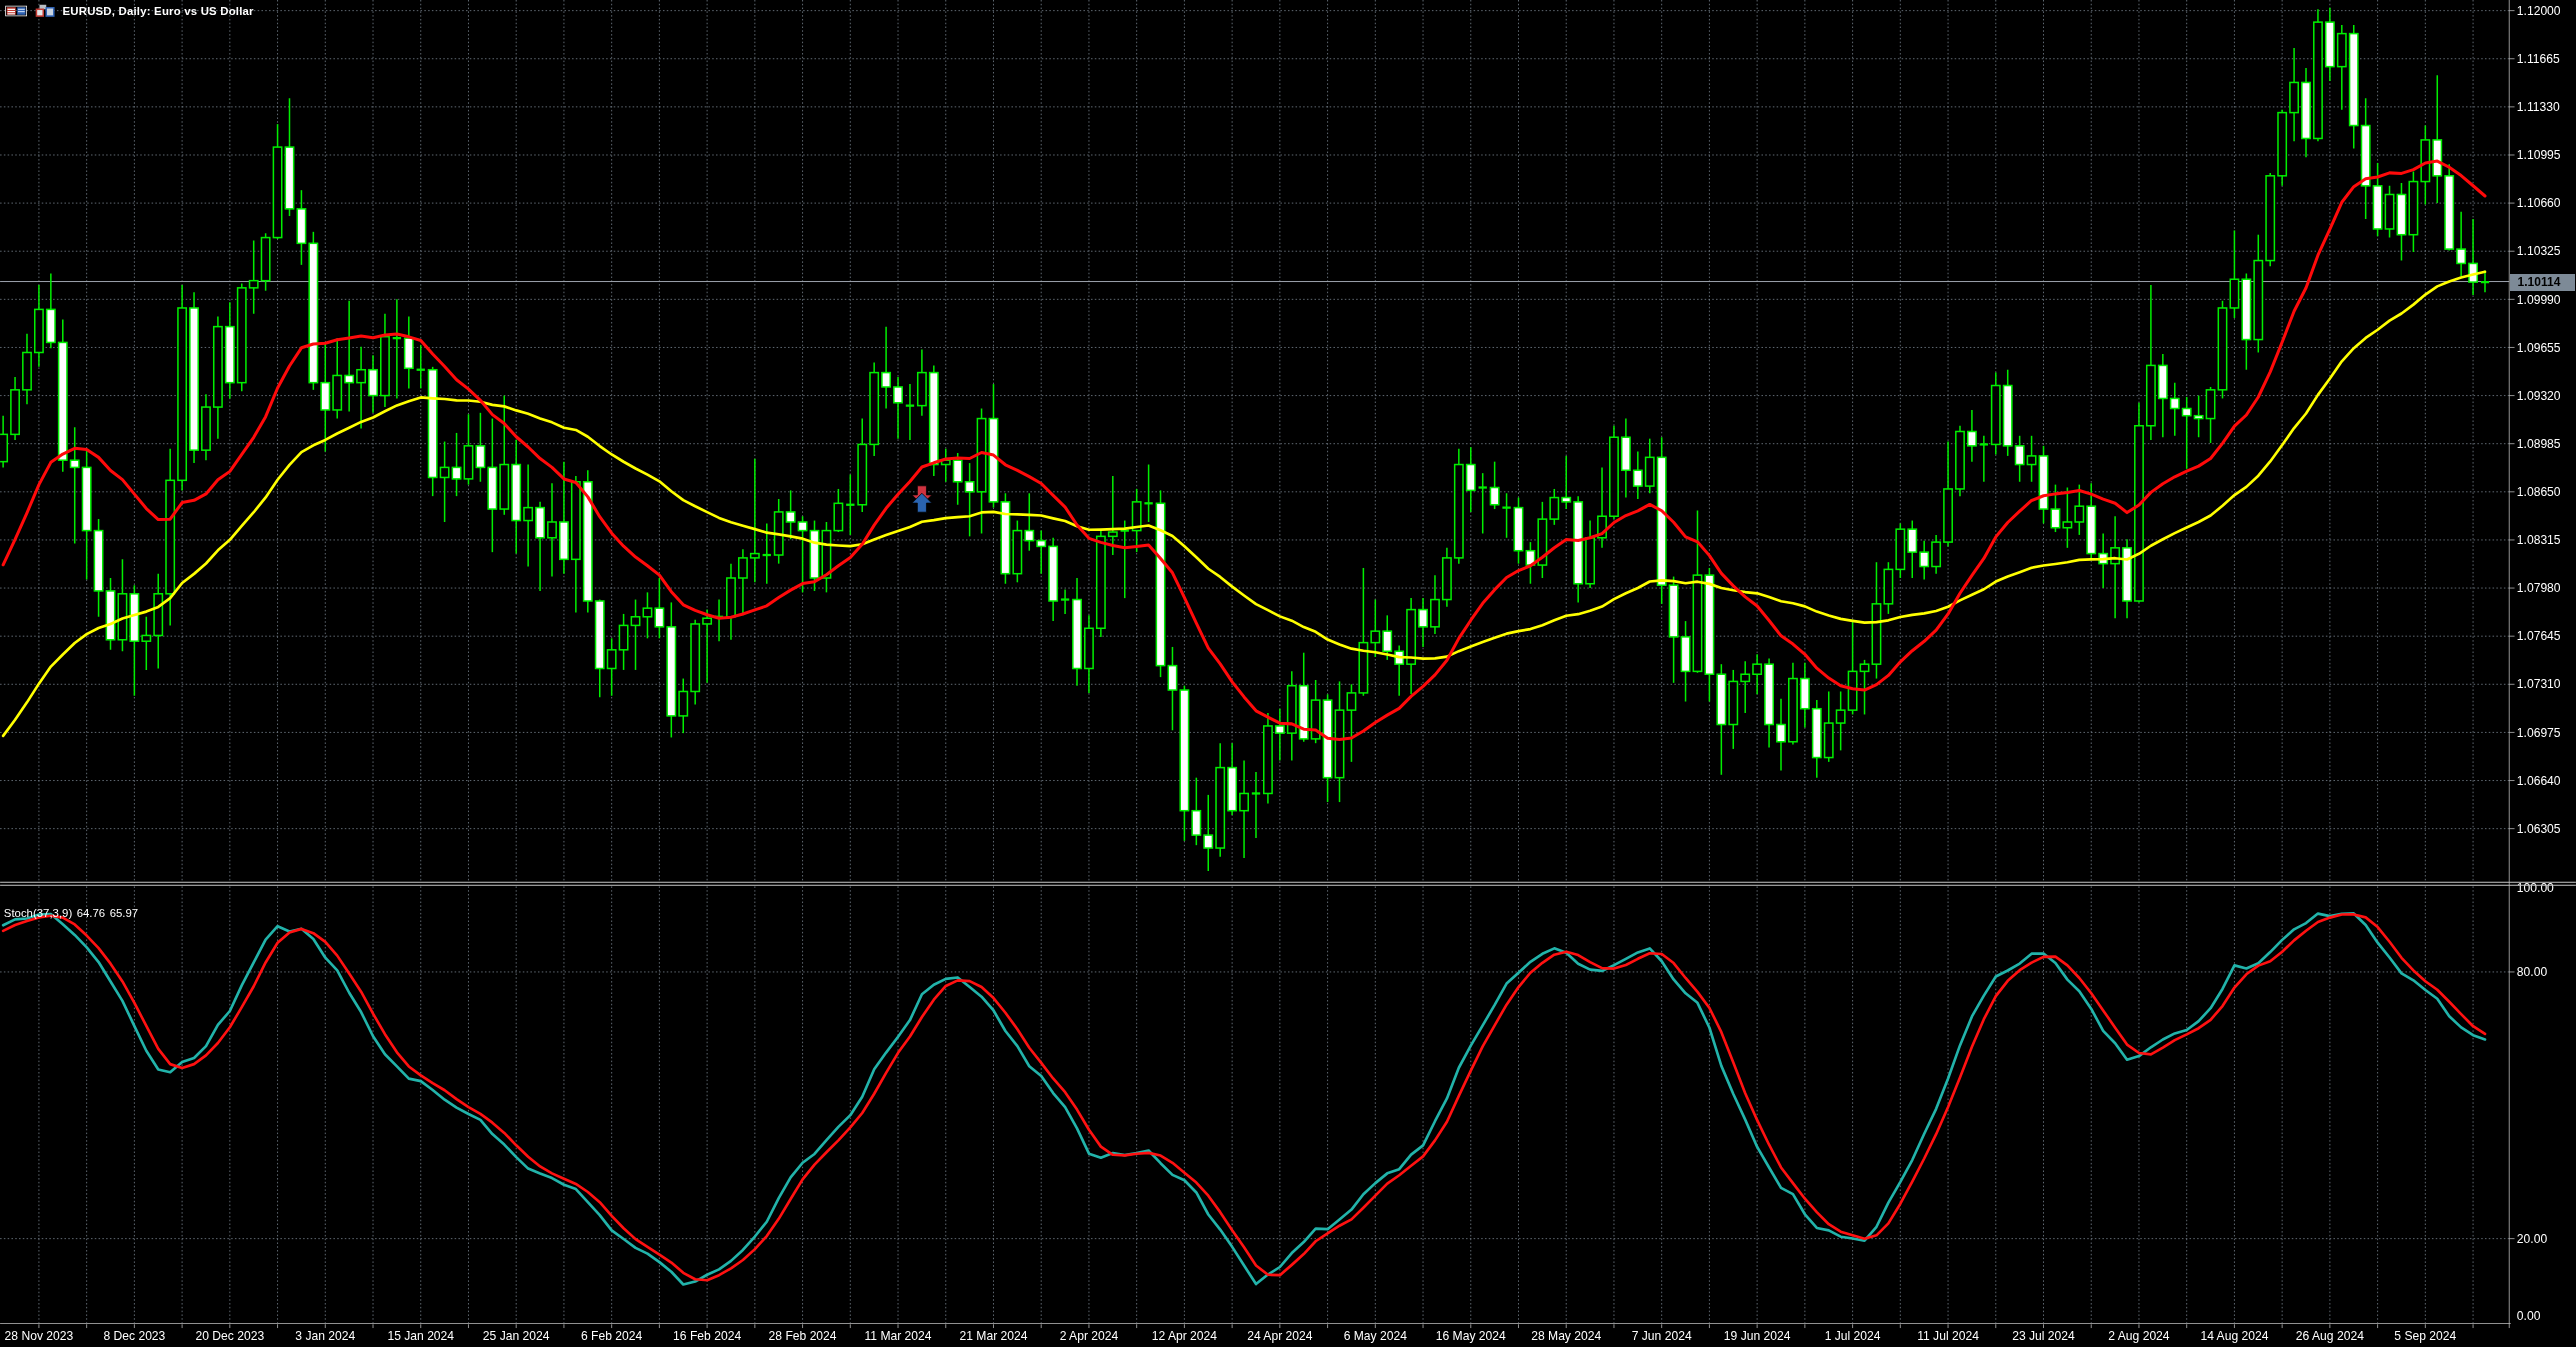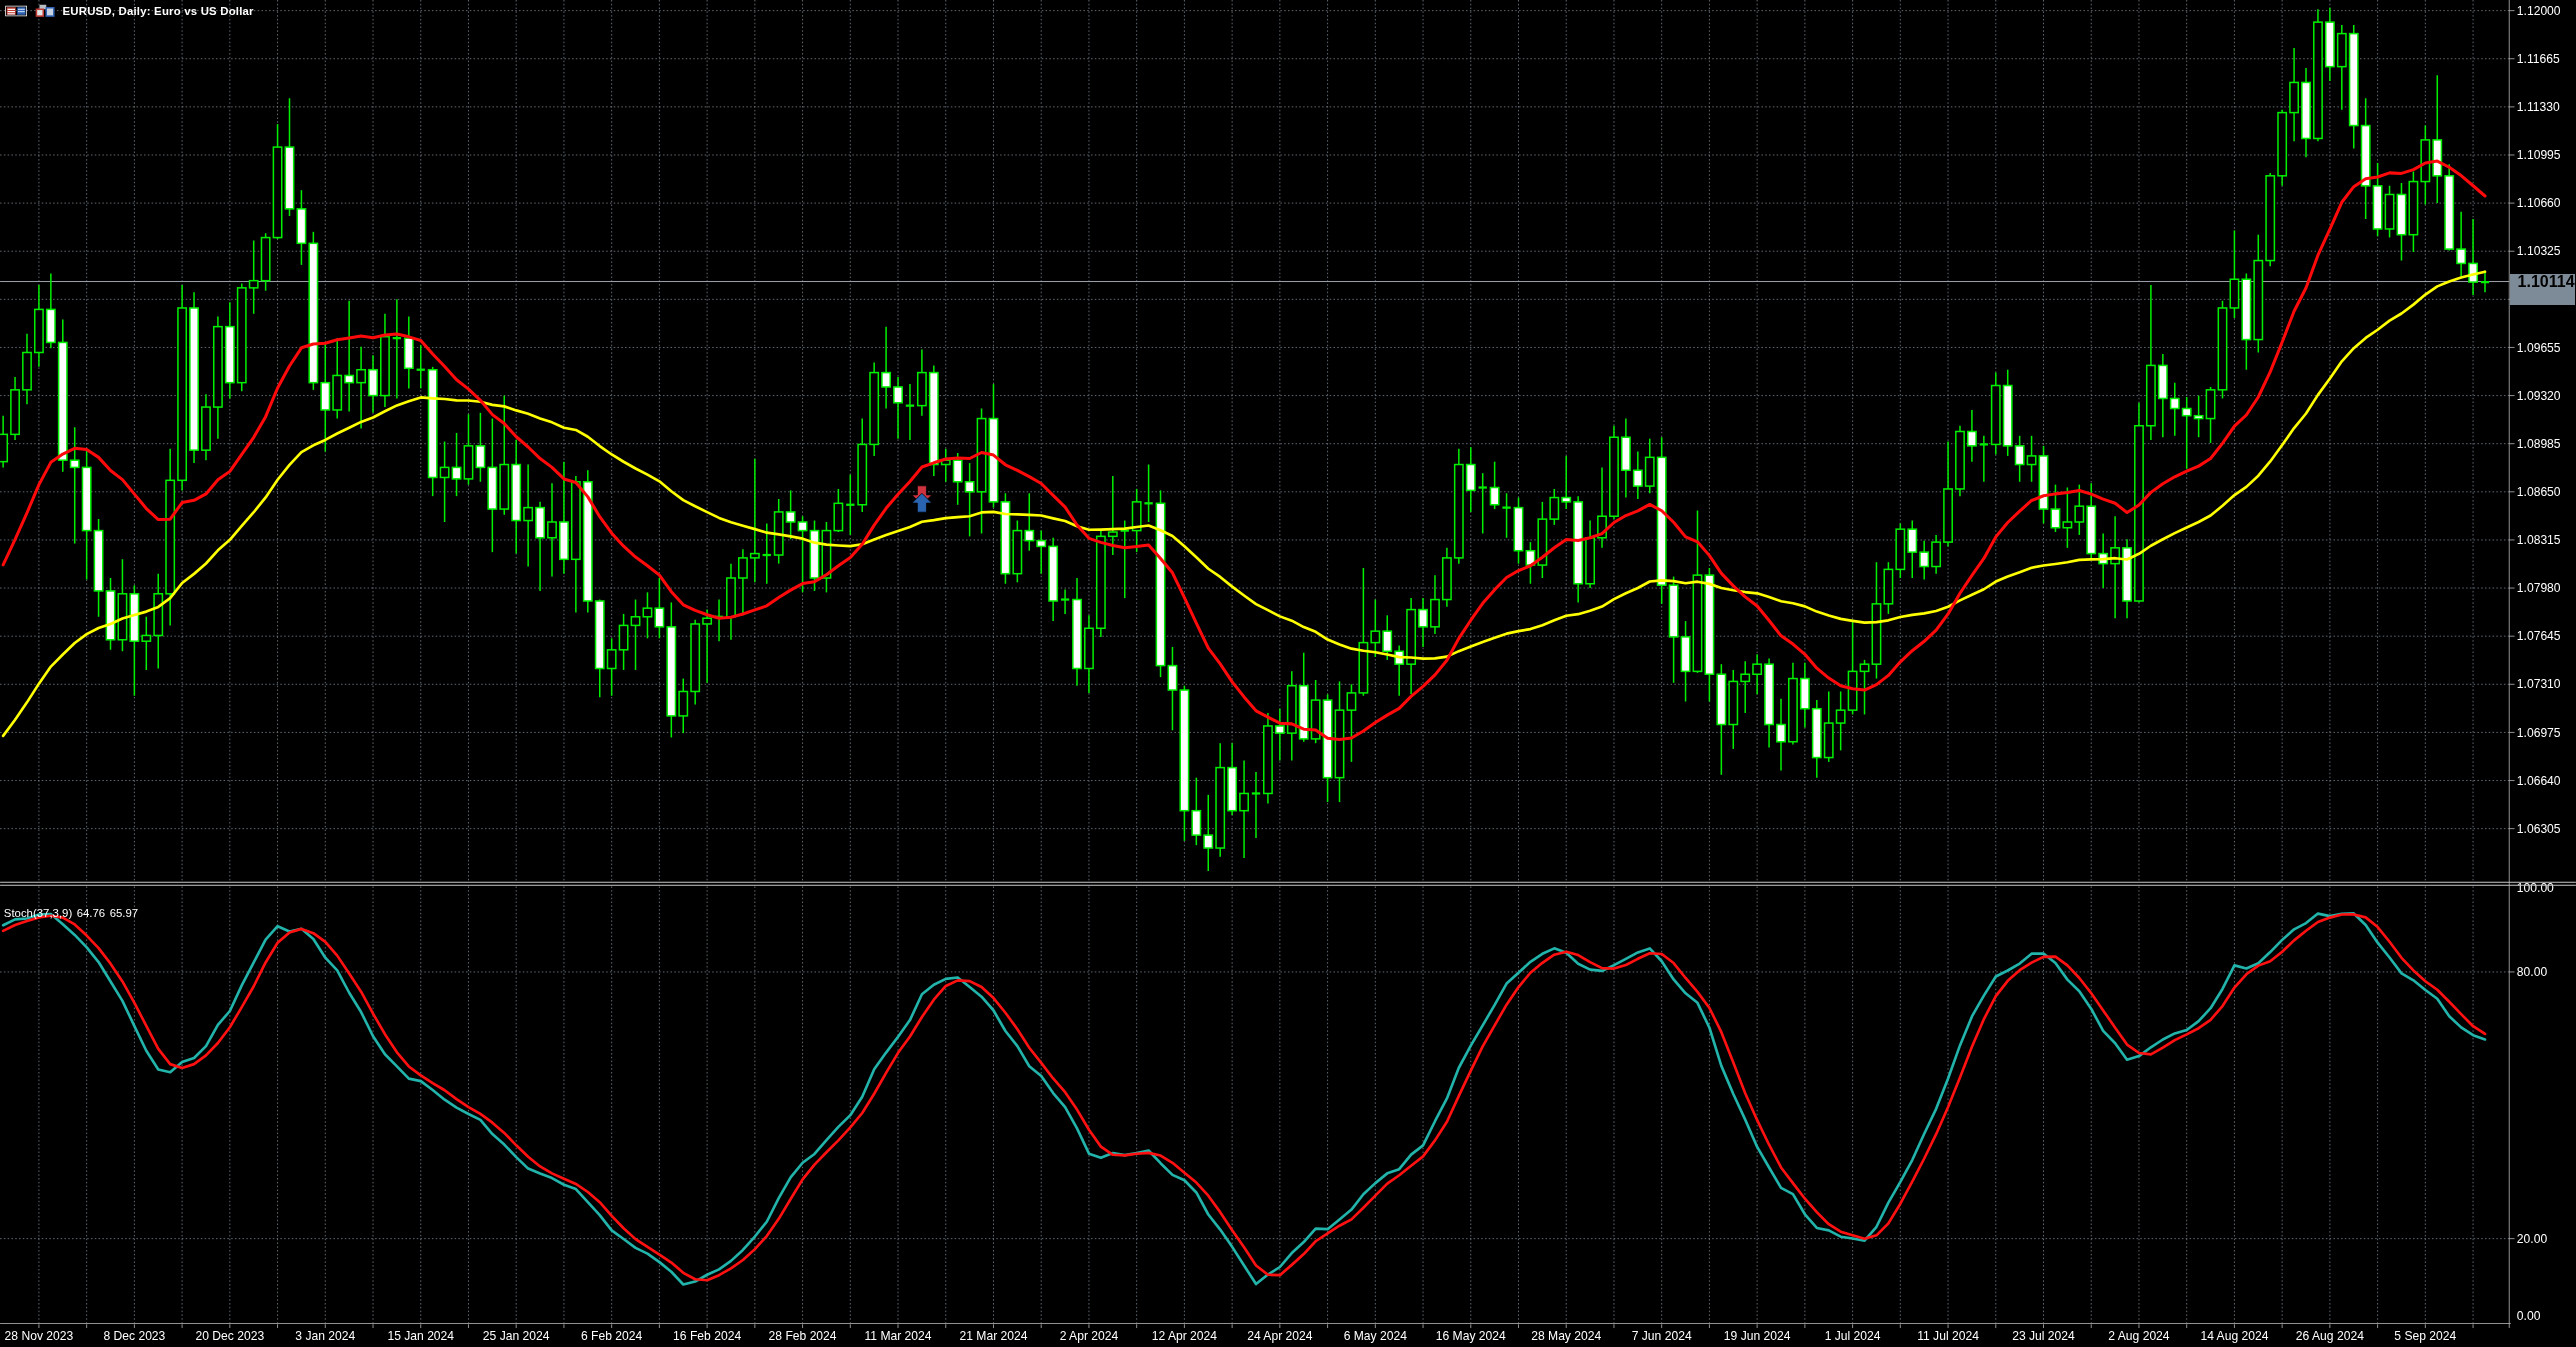--- a/index.html
+++ b/index.html
@@ -4,22 +4,22 @@
 <style>
   html,body{margin:0;padding:0;background:#000;}
   .stage{position:relative;width:2576px;height:1347px;background:#000;overflow:hidden;
          font-family:"Liberation Sans", sans-serif;}
   #chart-svg{position:absolute;left:0;top:0;}
   .titlebar{position:absolute;left:4.5px;top:2.3px;height:16.7px;display:flex;align-items:center;gap:6px;
             color:#fff;font-size:11.4px;font-weight:bold;letter-spacing:0.2px;justify-content:center;}
   .titlebar .ico{display:inline-block;}
   .stoch-label{position:absolute;left:3.8px;top:890px;color:#fff;font-size:11.4px;white-space:pre;margin-top:17px;}
   .stoch-label span{margin-right:4.5px;}
-  .price-box{position:absolute;left:2510px;top:274px;width:65px;height:31px;background:#7d8a97;
-             color:#000;font-size:16px;font-weight:bold;line-height:16px;padding-left:7.6px;box-sizing:border-box;}
+  .price-box{position:absolute;left:2510px;top:274px;width:65px;height:17px;background:#7d8a97;
+             color:#000;font-size:12px;font-weight:bold;line-height:16px;padding-left:7.6px;box-sizing:border-box;}
 </style>
 </head>
 <body>
 
 <div class="stage">
 
   <svg id="chart-svg" width="2576" height="1347" viewBox="0 0 3400 1778">
       <g>
         <line x1="51.25" y1="0" x2="51.25" y2="1163" stroke="#808c98" stroke-width="1" stroke-dasharray="2 3"></line>
         <line x1="51.25" y1="1170" x2="51.25" y2="1746" stroke="#808c98" stroke-width="1" stroke-dasharray="2 3"></line>

